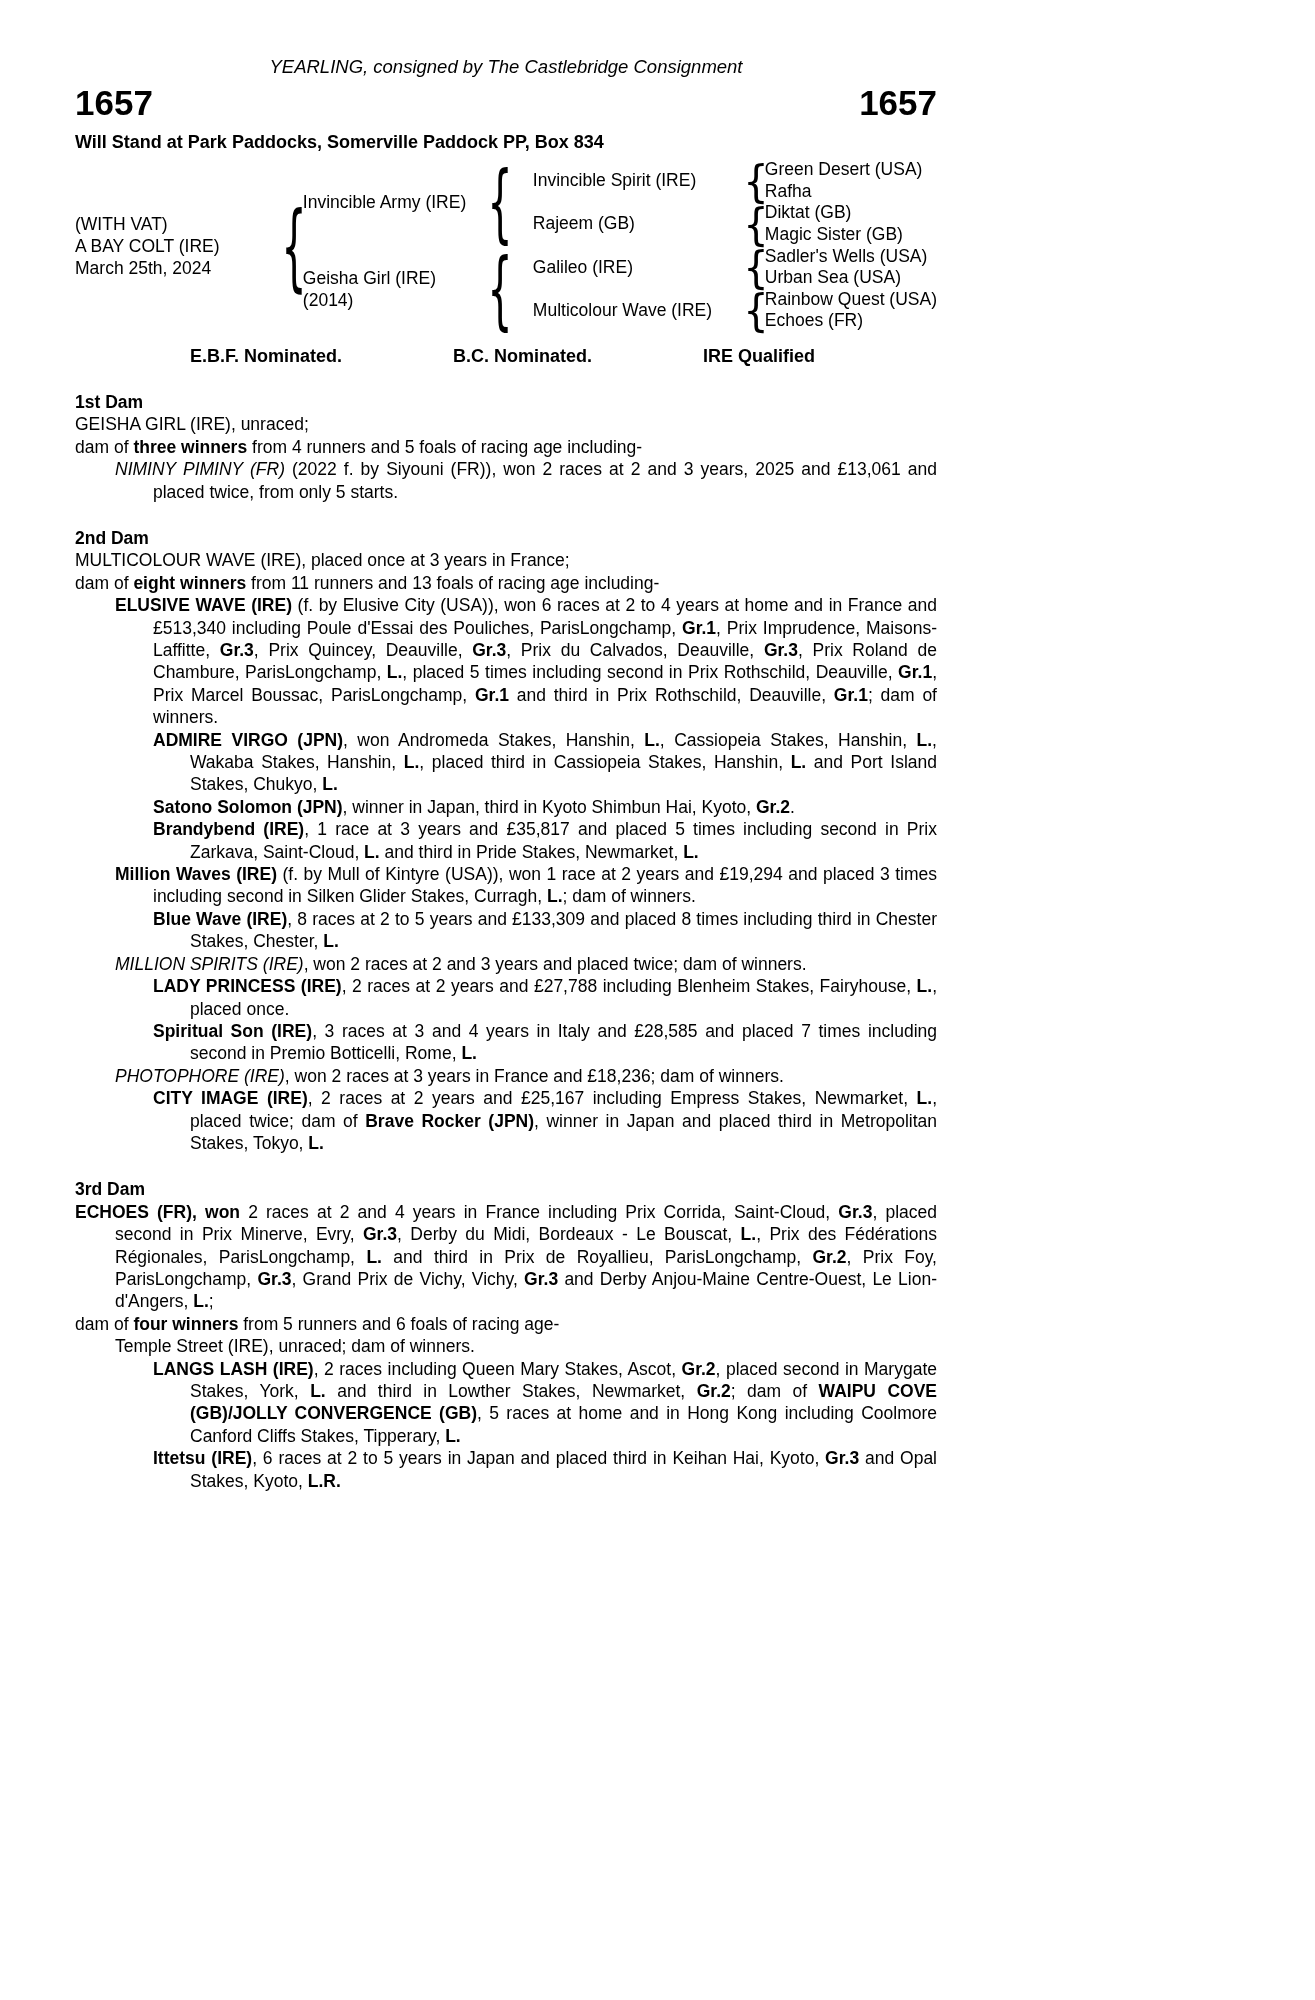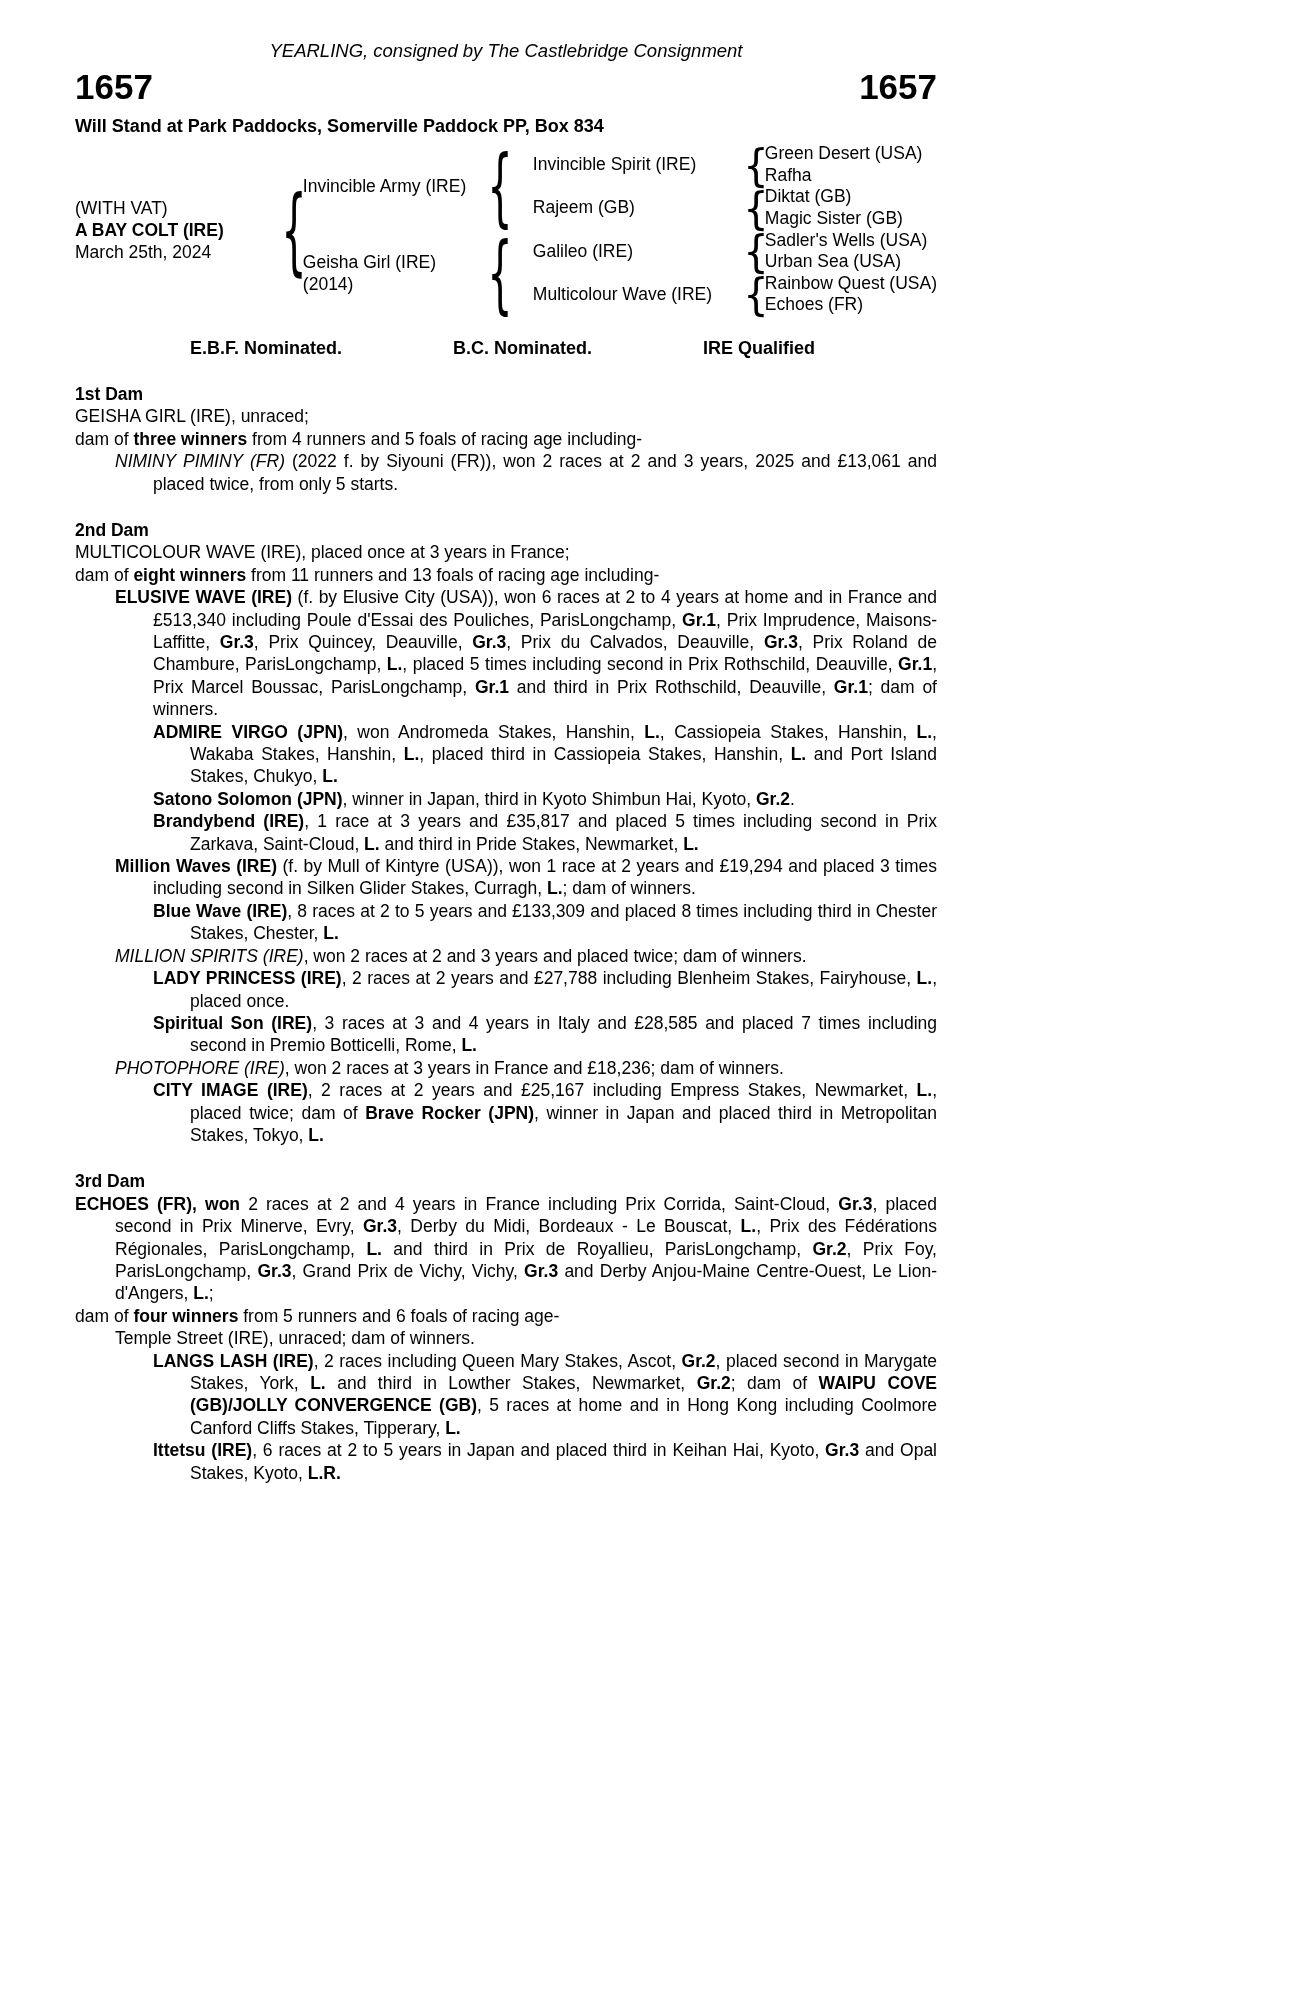--- a/index.html
+++ b/index.html
@@ -9,21 +9,21 @@
     width: 1315px;
     height: 2000px;
     background: #ffffff;
     color: #000;
     font-family: "Liberation Sans", "DejaVu Sans", sans-serif;
     overflow: hidden;
   }
   .content {
     position: absolute;
     left: 75px;
-    top: 40px;
+    top: 56px;
     width: 862px;
   }
   .consignment-line {
     text-align: center;
     font-style: italic;
     font-size: 18.5px;
     line-height: 1.2;
   }
   .lot-row {
     display: flex;
@@ -40,21 +40,21 @@
     margin-top: 12px;
   }
   
   .pedigree {
     display: flex;
     align-items: center;
     margin-top: 6px;
     font-size: 17.5px;
   }
   .owner-block { width: 220px; line-height: 22px; }
-  .owner-block .colt-name { font-weight: bold; }
+  .owner-block .colt-name { font-weight: normal; }
   .brace-col {
     width: 18px;
     align-self: stretch;
     display: flex;
     align-items: center;
     justify-content: center;
   }
   .brace {
     display: block;
     line-height: 1;
@@ -72,21 +72,21 @@
   .gen2-block { display: flex; align-items: center; margin-left: 24px; }
   .gen2-name { width: 214px; white-space: nowrap; }
   .gen3-col { display: flex; flex-direction: column; justify-content: center; }
   .gen3-line { line-height: 21.6px; white-space: nowrap; }
   
   .noms-row {
     display: flex;
     justify-content: space-between;
     font-weight: bold;
     font-size: 18px;
-    margin-top: 22px;
+    margin-top: 14px;
     padding-left: 115px;
     padding-right: 122px;
     gap: 22px;
   }
   
   .sections {
     margin-top: 12px;
     font-size: 17.5px;
     line-height: 22.4px;
     text-align: justify;

